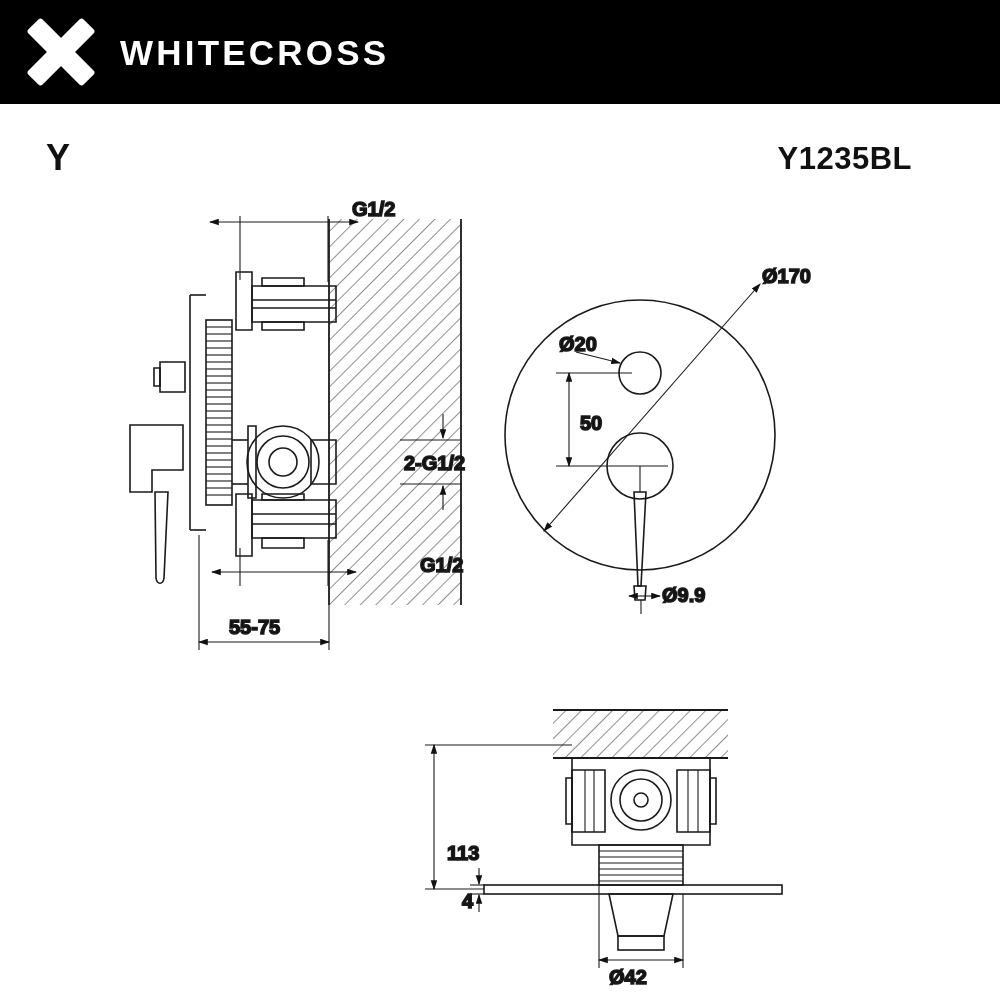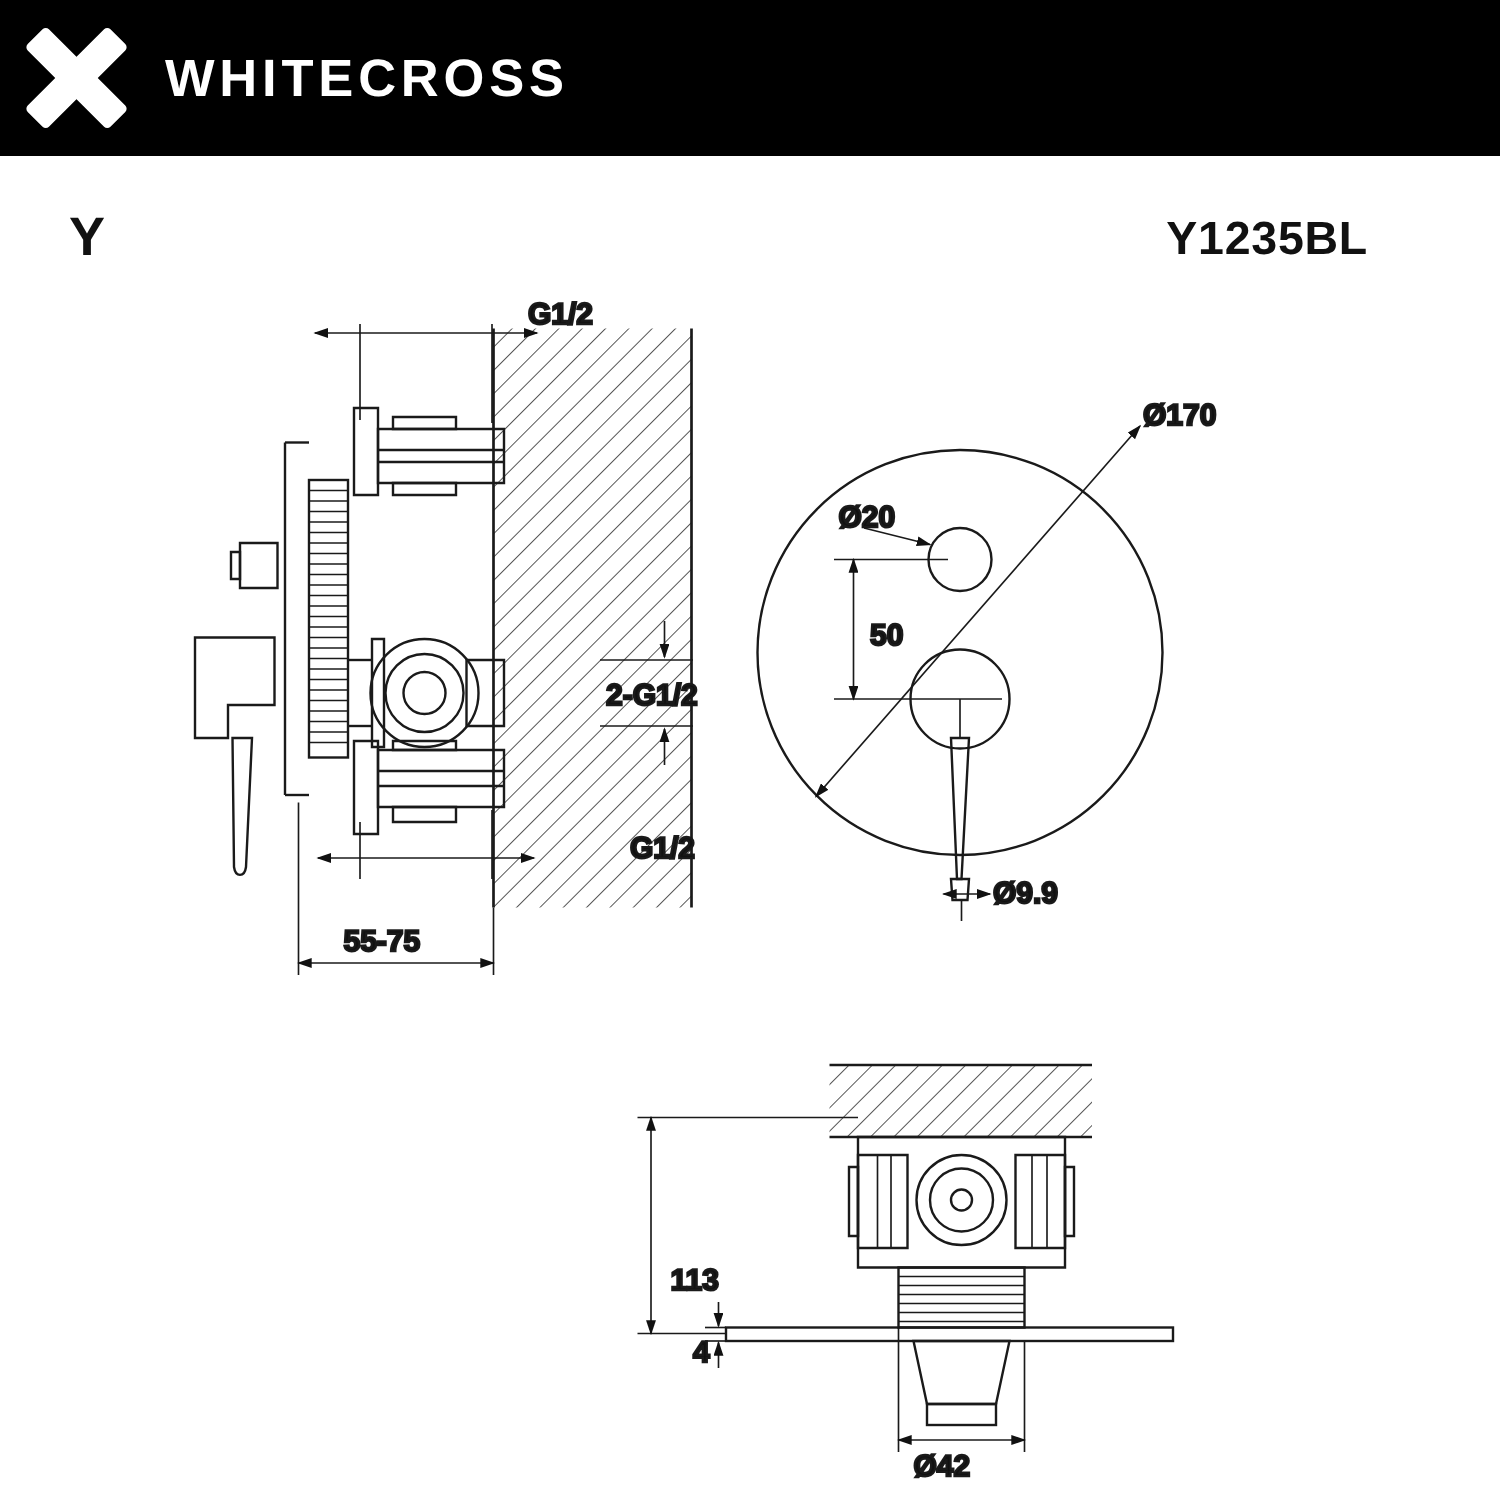--- a/index.html
+++ b/index.html
@@ -14,21 +14,21 @@
   }
 
   
   .header-bar {
     position:absolute;
     left:0; top:0;
     width:1000px; height:104px;
     background:#000000;
     display:flex;
     align-items:center;
-    padding-left:18px;
+    padding-left:28px;
   }
   .brand-logo {
     width:66px; height:66px;
     position:relative;
     flex:0 0 auto;
   }
   .brand-logo .bar {
     position:absolute;
     left:50%; top:50%;
     width:78px; height:20px;

